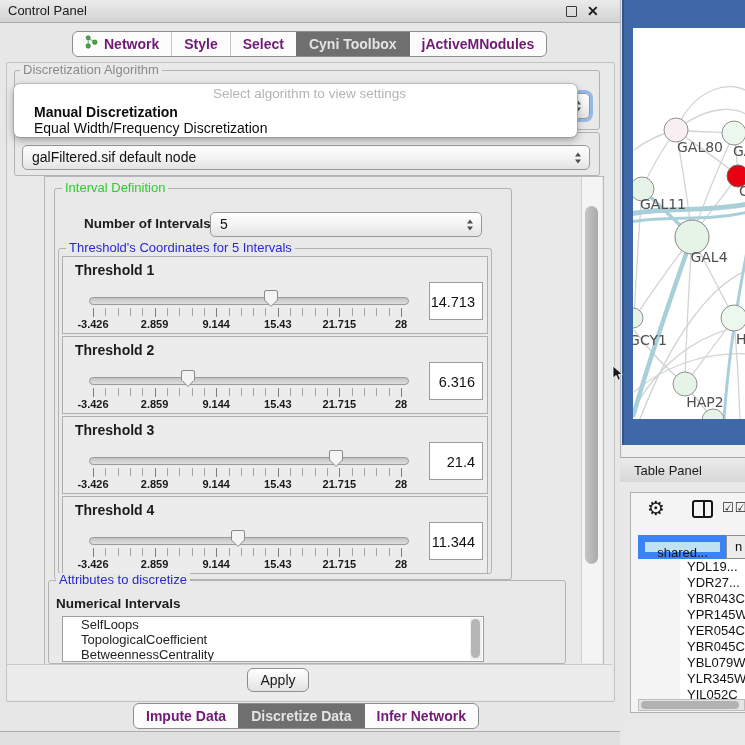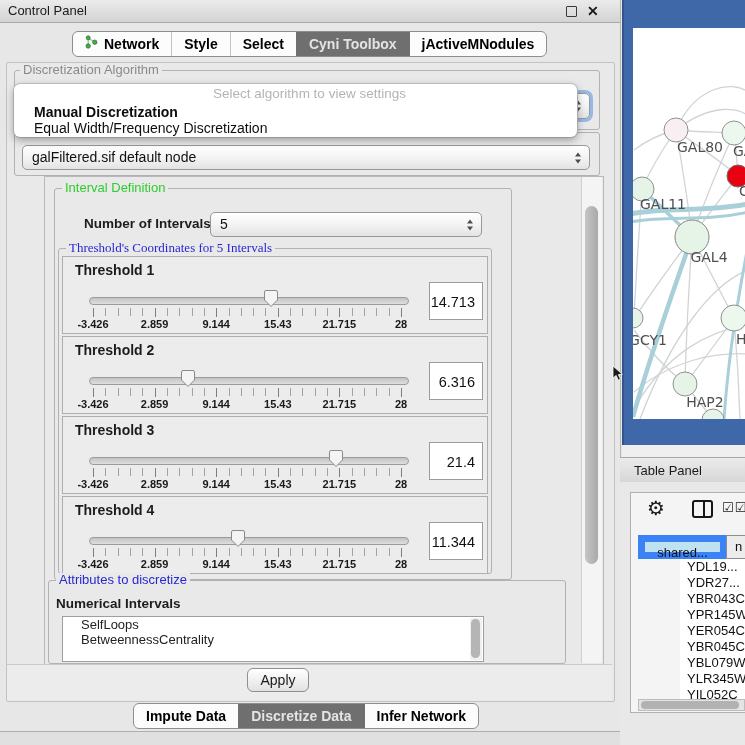--- a/index.html
+++ b/index.html
@@ -7,21 +7,21 @@
   .stage{position:relative;width:745px;height:745px;overflow:hidden;background:#e8e8e8;}
 
   
   .control-panel{position:absolute;left:0;top:0;width:620px;height:745px;background:#e7e7e7;border-right:1px solid #b3b3b3;}
   .cp-titlebar{position:absolute;left:0;top:0;width:620px;height:22px;background:linear-gradient(#ebebeb,#d3d3d3);border-bottom:1px solid #a8a8a8;}
   .cp-title{position:absolute;left:8px;top:0;line-height:22px;font-size:13px;color:#1a1a1a;}
   .float-ico{position:absolute;left:566px;top:6px;width:9px;height:9px;border:1.5px solid #3a3a3a;border-radius:1px;}
   .close-ico{position:absolute;left:587px;top:0px;line-height:22px;font-size:14px;font-weight:700;color:#1a1a1a;}
 
   .tabbar{position:absolute;display:flex;border:1px solid #8e8e8e;border-radius:6px;overflow:hidden;background:#fcfcfc;height:24px;}
-  .tabbar .tab{display:flex;align-items:center;padding:0 12px;font-size:14px;font-weight:600;color:#000000;line-height:24px;border-left:1px solid #c4c4c4;white-space:nowrap;}
+  .tabbar .tab{display:flex;align-items:center;padding:0 12px;font-size:14px;font-weight:600;color:#701a75;line-height:24px;border-left:1px solid #c4c4c4;white-space:nowrap;}
   .tabbar .tab:first-child{border-left:none;}
   .tabbar .tab.sel{background:#6f6f6f;color:#e4e4e4;border-left-color:#6f6f6f;}
   .tabbar .tab.sel + .tab{border-left-color:#6f6f6f;}
   .top-tabs{left:72px;top:31px;}
   .bottom-tabs{left:133px;top:703px;}
   .net-ico{margin-right:6px;}
 
   .outer-panel{position:absolute;left:6px;top:62px;width:607px;height:638px;background:#e9e9e9;border:1px solid #c2c2c2;border-radius:2px;}
 
   .group{position:absolute;border:1px solid #b2b2b2;border-radius:3px;}
@@ -169,21 +169,21 @@
     <span class="niv-label">Number of Intervals</span>
     <div class="combo" style="left:210px;top:212px;width:270px;">
       <span class="cval">5</span>
       <span class="stepper">
           <i class="up"></i>
           <i class="dn"></i>
         </span>
     </div>
 
     <div class="group" style="left:58px;top:248px;width:432px;height:324px;"></div>
-    <span class="group-label lbl-blue" style="left:66px;top:241px;font-family:Liberation Serif, serif;">Threshold's Coordinates for 5 Intervals</span>
+    <span class="group-label lbl-blue" style="left:66px;top:241px;">Threshold's Coordinates for 5 Intervals</span>
 
     <div class="threshold-panel" style="top:256px;">
       <div class="tp-label">Threshold 1</div>
       <div class="track"></div>
       <svg class="thumb" width="16" height="19" viewBox="0 0 16 19" style="left: 199.777px;">
           <path d="M3,1.5 L13,1.5 Q14.5,1.5 14.5,3 L14.5,11 L8,17.5 L1.5,11 L1.5,3 Q1.5,1.5 3,1.5 Z" fill="#f4f4f4" stroke="#8a8a8a"></path>
         </svg>
       <div class="ticks">
           <div class="majtick" style="left: 0px;"></div>
           <div class="majtick" style="left: 61.6px;"></div>
@@ -276,20 +276,21 @@
           <span class="ticklab" style="left: 278px;">28</span>
         </div>
       <div class="value-box">11.344</div>
     </div>
 
     <div class="group" style="left:48px;top:580px;width:516px;height:82px;"></div>
     <span class="group-label lbl-blue" style="left:56px;top:573px;">Attributes to discretize</span>
     <span class="attrs-sub">Numerical Intervals</span>
     <div class="attr-list" id="attr-list">
       <div class="attr-item">SelfLoops</div>
+        <div class="attr-item">TopologicalCoefficient</div>
         <div class="attr-item">BetweennessCentrality</div>
         <div class="list-sb">
           <div class="thumbv"></div>
         </div>
     </div>
 
     <div class="vsb">
         <div class="thumbv"></div>
       </div>
 

